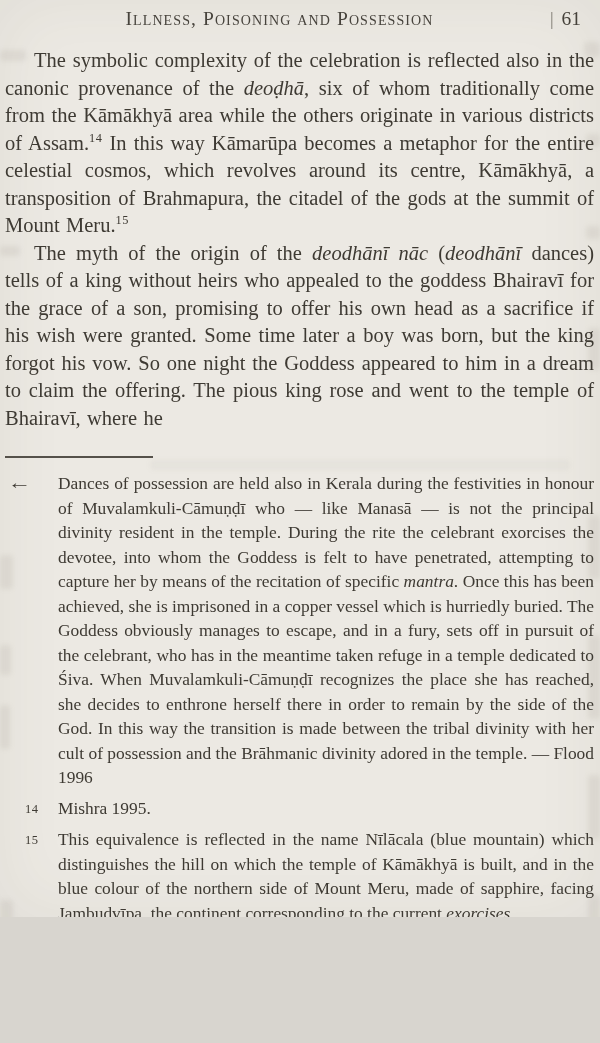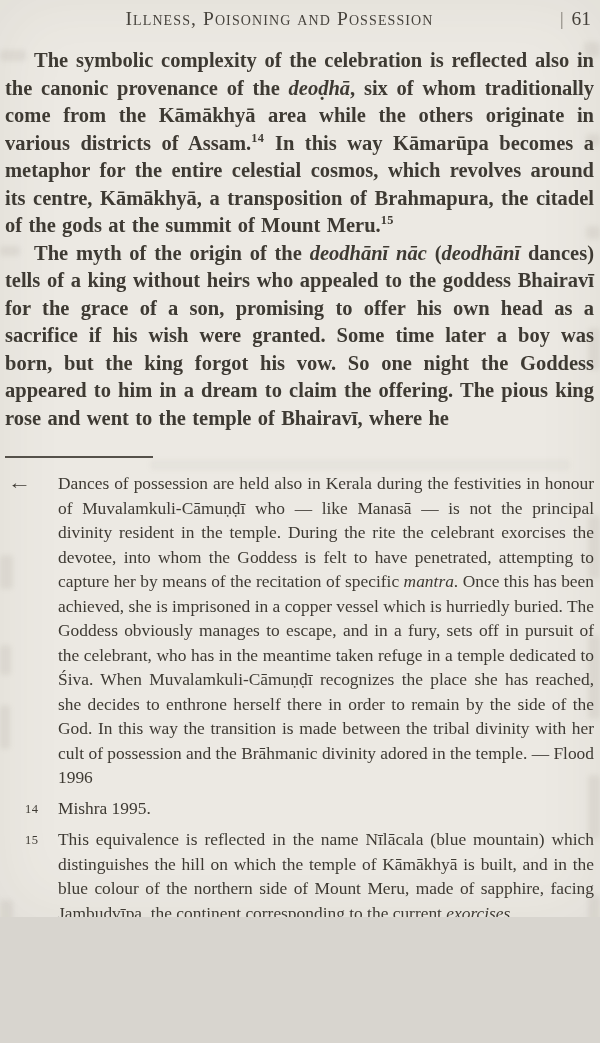--- a/index.html
+++ b/index.html
@@ -42,34 +42,34 @@
     position: absolute;
     left: 0; right: 40px;
     text-align: center;
     font-variant: small-caps;
     letter-spacing: 1.1px;
     font-size: 19.5px;
     color: #47433c;
   }
   .folio {
     position: absolute;
-    right: 3px;
+    right: 13px;
     top: 0;
     font-size: 19.5px;
     color: #45413a;
   }
   .folio-divider {
     display: inline-block;
     color: #5a554d;
     font-weight: 400;
     transform: scaleX(0.7);
     margin-right: 8px;
   }
 
-  main { margin-top: 13px; font-weight: bold; }
+  main { margin-top: 13px; }
   .para {
     font-size: 20.5px;
     line-height: 27.5px;
     text-align: justify;
     text-indent: 29px;
     word-spacing: 1.2px;
   }
   .para + .para { }
   sup.fn-ref {
     font-size: 0.60em;

